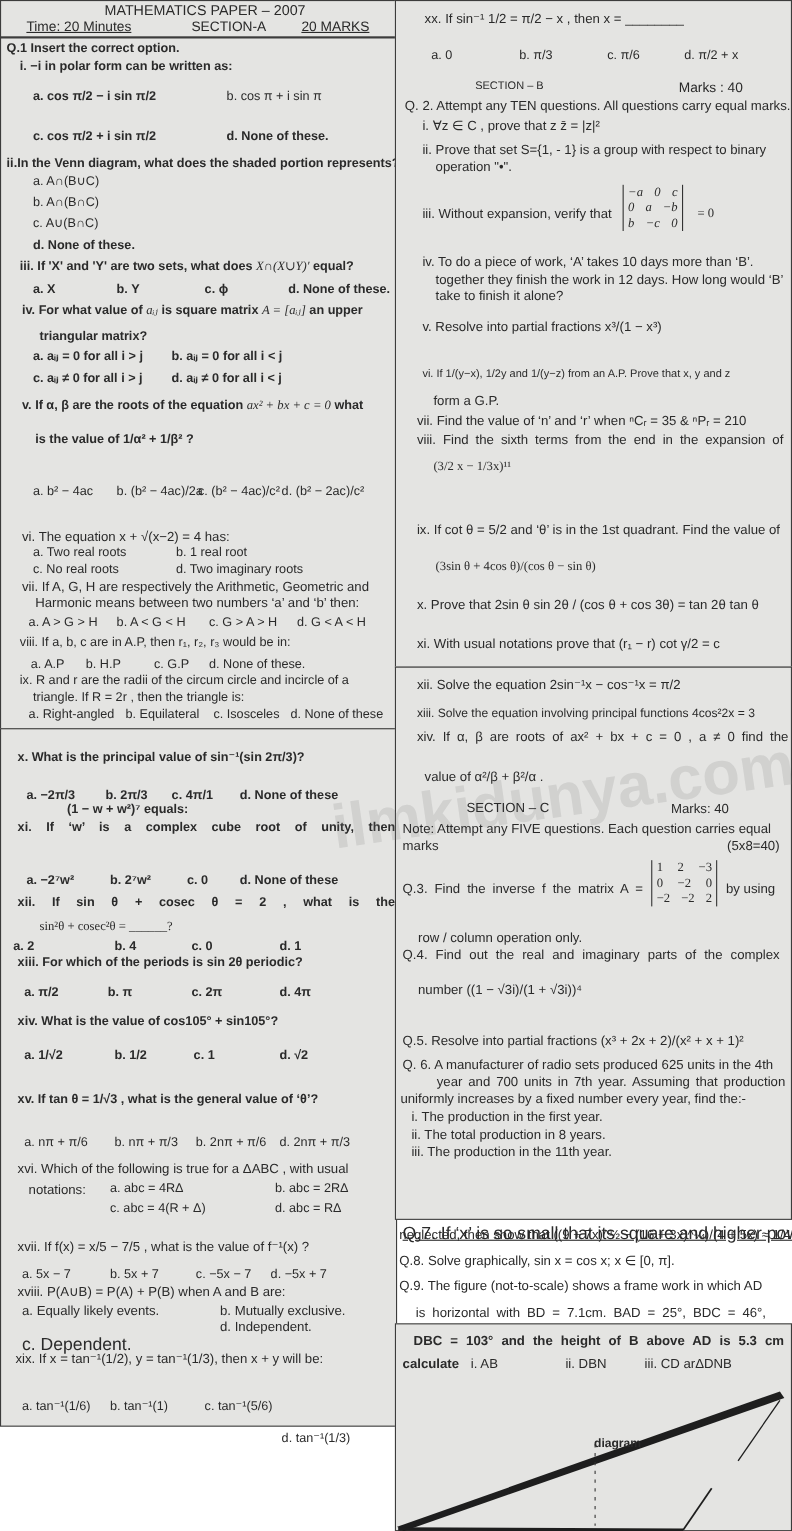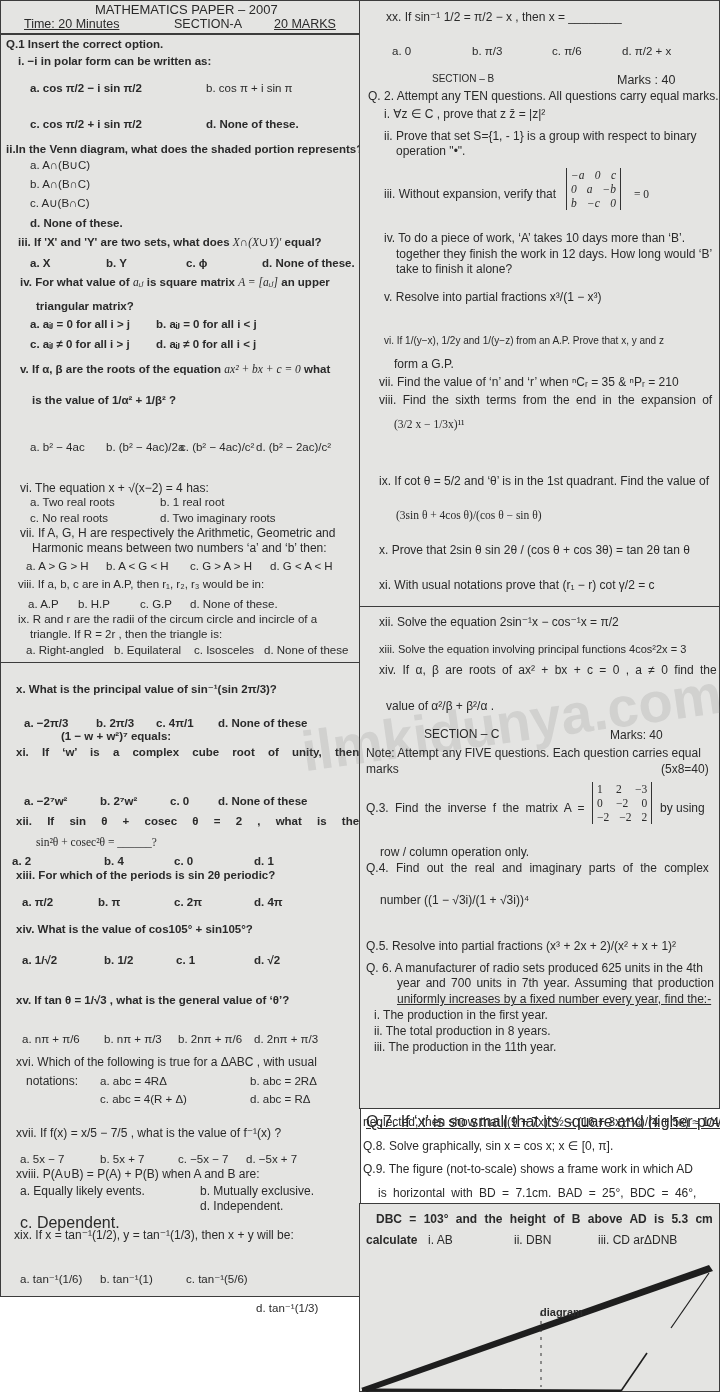--- a/index.html
+++ b/index.html
@@ -246,36 +246,36 @@
     </div>
 </div>
 <div class="ln" style="left:660px;top:802px;font-size:12px;">by using</div>
 <div class="ln" style="left:380px;top:846px;font-size:12px;">row / column operation only.</div>
 
 <div class="ln" style="left:366px;top:862px;font-size:12px;word-spacing:4px;">Q.4. Find out the real and imaginary parts of the complex</div>
 <div class="ln" style="left:380px;top:894px;font-size:12px;">number ((1 − √3i)/(1 + √3i))⁴</div>
 <div class="ln" style="left:366px;top:940px;font-size:12px;">Q.5. Resolve into partial fractions (x³ + 2x + 2)/(x² + x + 1)²</div>
 <div class="ln" style="left:366px;top:962px;font-size:12px;">Q. 6. A manufacturer of radio sets produced 625 units in the 4th</div>
 <div class="ln" style="left:384px;top:977px;font-size:12px;word-spacing:2px;margin-left:13px;">year and 700 units in 7th year. Assuming that production</div>
-<div class="ln" style="left:397px;top:993px;font-size:12px;text-decoration:underline;">uniformly increases by a fixed number every year, find the:-</div>
+<div class="ln" style="left:364px;top:993px;font-size:12px;">uniformly increases by a fixed number every year, find the:-</div>
 <div class="ln" style="left:374px;top:1009px;font-size:12px;">i. The production in the first year.</div>
 <div class="ln" style="left:374px;top:1025px;font-size:12px;">ii. The total production in 8 years.</div>
 <div class="ln" style="left:374px;top:1041px;font-size:12px;">iii. The production in the 11th year.</div>
 <div class="ln" style="left:366px;top:1115px;font-size:16px;text-decoration:underline;">Q.7. If ‘x’ is so small that its square and higher powers can be</div>
 <div class="ln" style="left:363px;top:1116px;font-size:12px;">neglected, then show that ((9 + 7x)^½ − (16 + 3x)^¼)/(4 + 5x) ≈ 1/4 − 17/284 x</div>
 <div class="ln" style="left:363px;top:1140px;font-size:12px;">Q.8. Solve graphically, sin x = cos x;  x ∈ [0, π].</div>
 <div class="ln" style="left:363px;top:1163px;font-size:12px;">Q.9. The figure (not-to-scale) shows a frame work in which AD</div>
 <div class="ln" style="left:378px;top:1187px;font-size:12px;word-spacing:3px;">is horizontal with BD = 7.1cm. BAD = 25°, BDC = 46°,</div>
 
 <div class="paper" style="left:359px;top:1203px;width:361px;height:189px;"></div>
 <div class="ln b" style="left:376px;top:1213px;font-size:12px;word-spacing:4px;">DBC = 103° and the height of B above AD is 5.3 cm</div>
 <div class="ln b" style="left:366px;top:1234px;font-size:12px;">calculate</div>
 <div class="ln" style="left:428px;top:1234px;font-size:12px;">i. AB</div>
 <div class="ln" style="left:514px;top:1234px;font-size:12px;">ii. DBN</div>
-<div class="ln" style="left:586px;top:1234px;font-size:12px;margin-left:12px;">iii. CD  arΔDNB</div>
+<div class="ln" style="left:586px;top:1234px;font-size:12px;">iii. CD  arΔDNB</div>
 
 <svg style="position:absolute;left:359px;top:1203px;" width="361" height="189" viewBox="0 0 361 189">
   <polygon points="2,185 350,62 354,68 8,189" fill="#1e1e1e"></polygon>
   <line x1="3" y1="187" x2="262" y2="188" stroke="#1e1e1e" stroke-width="3"></line>
   <line x1="262" y1="188" x2="288" y2="150" stroke="#1e1e1e" stroke-width="1.6"></line>
   <line x1="350" y1="70" x2="312" y2="125" stroke="#1e1e1e" stroke-width="1.2"></line>
   <line x1="182" y1="110" x2="182" y2="184" stroke="#333" stroke-width="1" stroke-dasharray="3,5"></line>
 </svg>
 <div class="ln b" style="left:540px;top:1306px;font-size:11px;">diagram</div>
 

